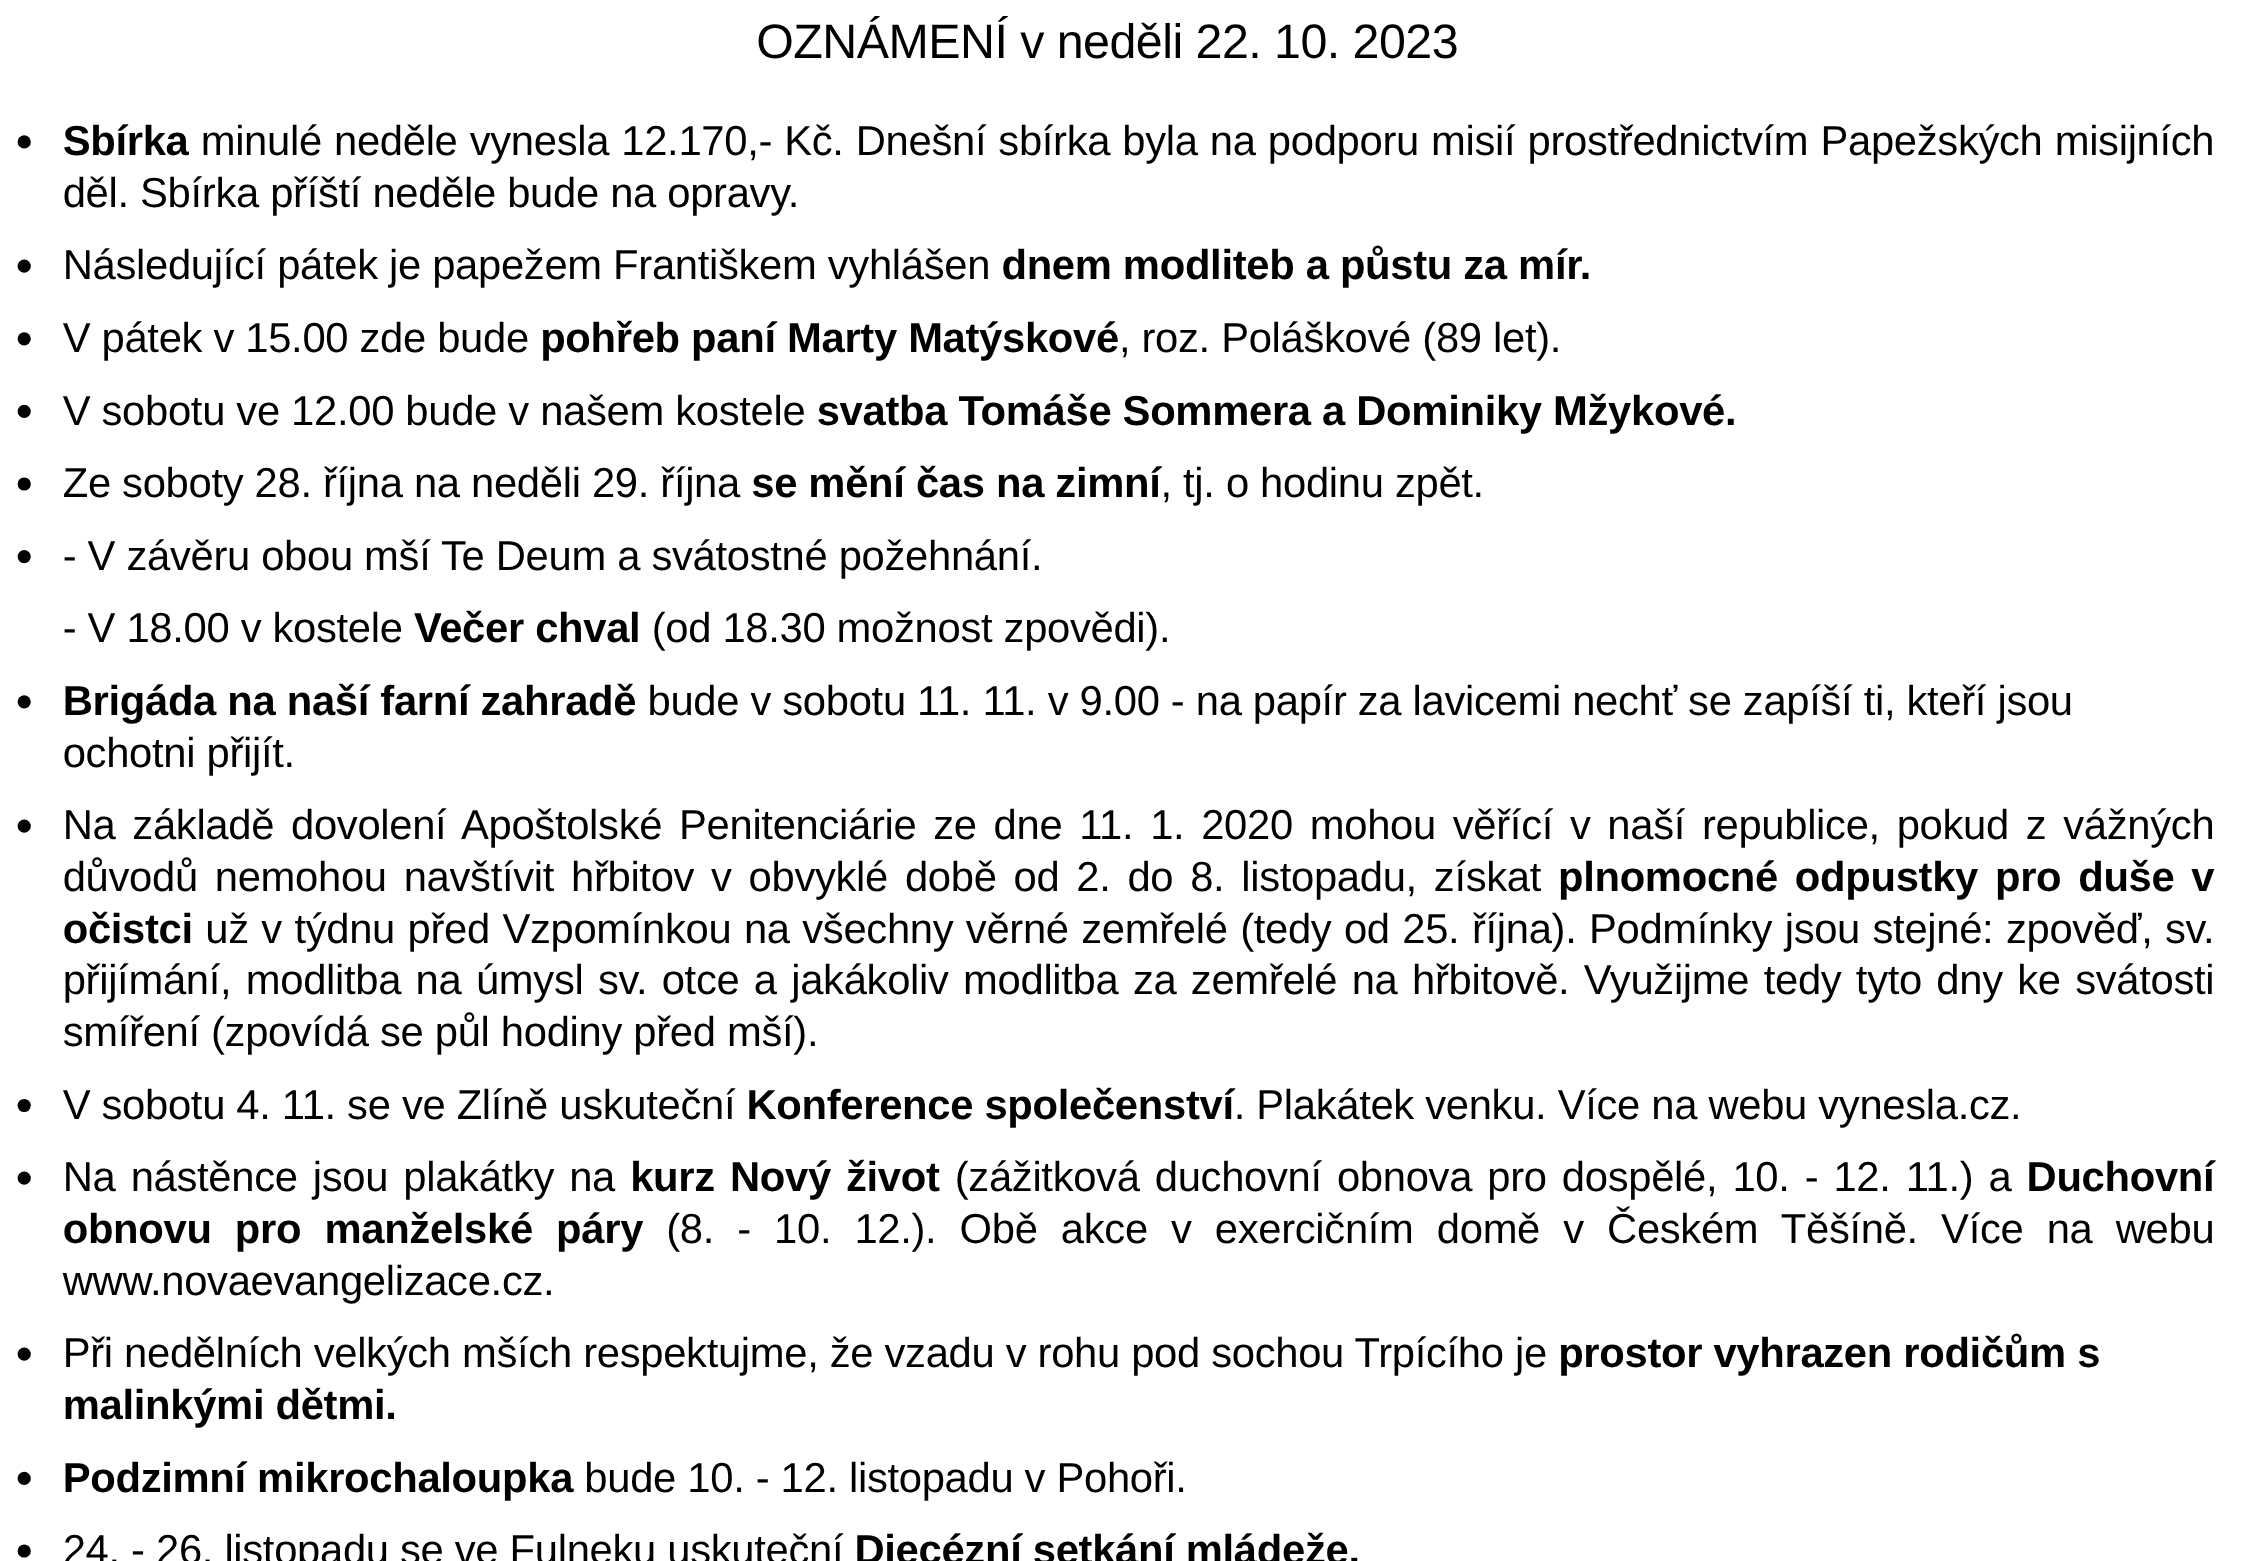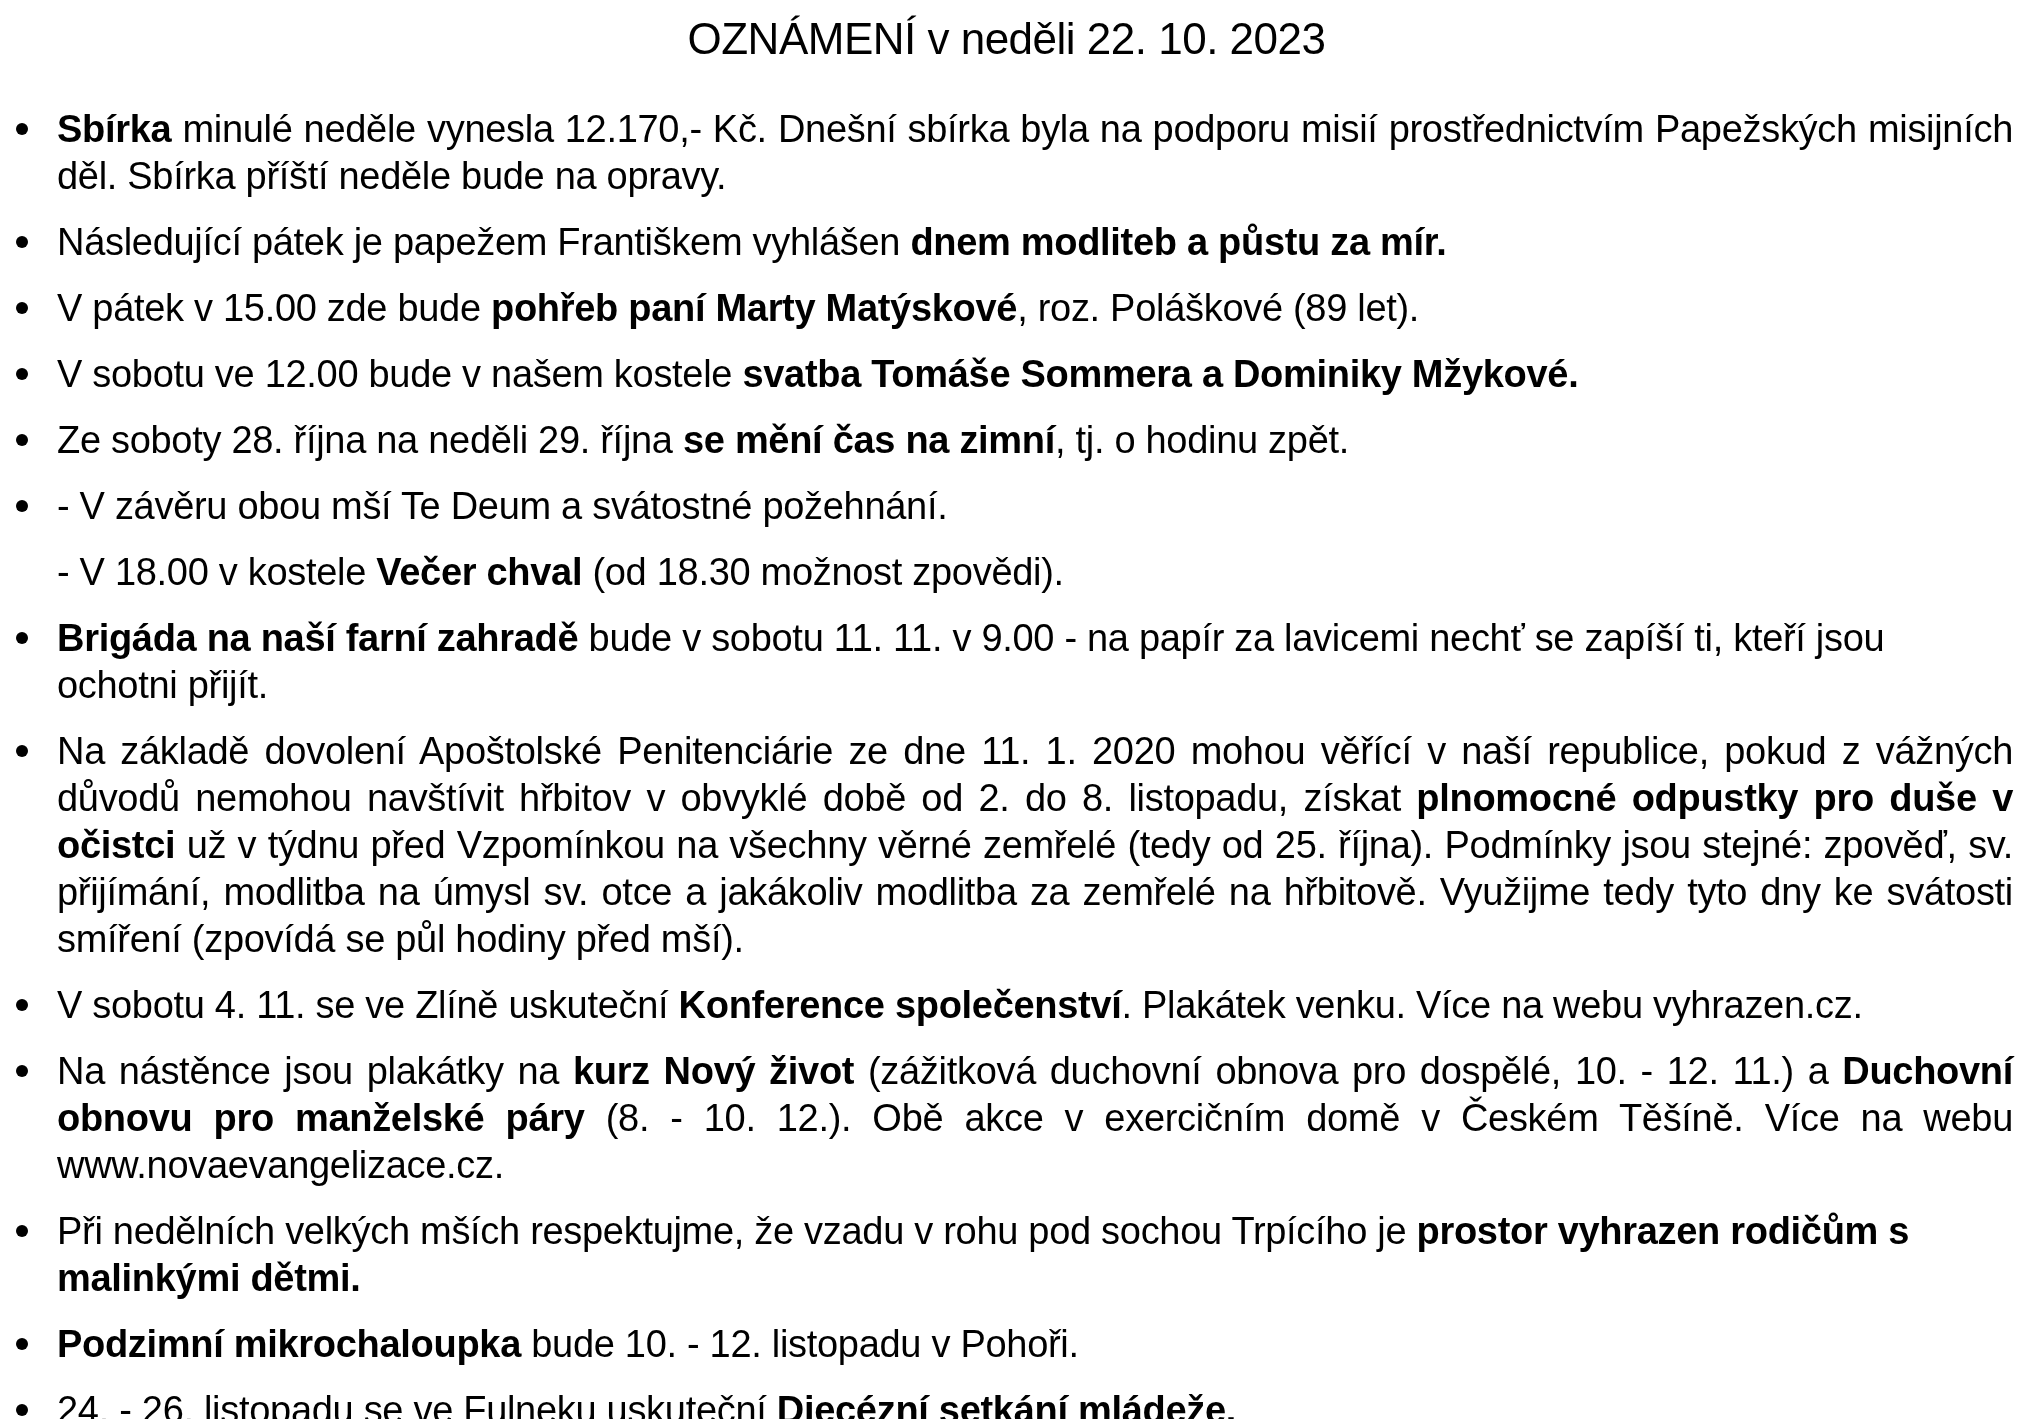--- a/index.html
+++ b/index.html
@@ -64,20 +64,20 @@
       <div class="item bullet justify"><span class="marker" style="background: rgb(0, 0, 0);"></span><span><strong>Sbírka</strong><span> minulé neděle vynesla 12.170,- Kč. Dnešní sbírka byla na podporu misií prostřednictvím Papežských misijních děl. Sbírka příští neděle bude na opravy.</span></span></div>
       <div class="item bullet"><span class="marker" style="background: rgb(0, 0, 0);"></span><span><span>Následující pátek je papežem Františkem vyhlášen </span><strong>dnem modliteb a půstu za mír.</strong></span></div>
       <div class="item bullet"><span class="marker" style="background: rgb(0, 0, 0);"></span><span><span>V pátek v 15.00 zde bude </span><strong>pohřeb paní Marty Matýskové</strong><span>, roz. Poláškové (89 let).</span></span></div>
       <div class="item bullet"><span class="marker" style="background: rgb(0, 0, 0);"></span><span><span>V sobotu ve 12.00 bude v našem kostele </span><strong>svatba Tomáše Sommera a Dominiky Mžykové.</strong></span></div>
       <div class="item bullet"><span class="marker" style="background: rgb(0, 0, 0);"></span><span><span>Ze soboty 28. října na neděli 29. října </span><strong>se mění čas na zimní</strong><span>, tj. o hodinu zpět.</span></span></div>
       <div class="item bullet"><span class="marker" style="background: rgb(0, 0, 0);"></span></div>
       <div class="item sub"><span><span>- V závěru obou mší Te Deum a svátostné požehnání.</span></span></div>
       <div class="item sub"><span><span>- V 18.00 v kostele </span><strong>Večer chval</strong><span> (od 18.30 možnost zpovědi).</span></span></div>
       <div class="item bullet"><span class="marker" style="background: rgb(0, 0, 0);"></span><span><strong>Brigáda na naší farní zahradě</strong><span> bude v sobotu 11. 11. v 9.00 - na papír za lavicemi nechť se zapíší ti, kteří jsou ochotni přijít.</span></span></div>
       <div class="item bullet justify"><span class="marker" style="background: rgb(0, 0, 0);"></span><span><span>Na základě dovolení Apoštolské Penitenciárie ze dne 11. 1. 2020 mohou věřící v naší republice, pokud z vážných důvodů nemohou navštívit hřbitov v obvyklé době od 2. do 8. listopadu, získat </span><strong>plnomocné odpustky pro duše v očistci</strong><span> už v týdnu před Vzpomínkou na všechny věrné zemřelé (tedy od 25. října). Podmínky jsou stejné: zpověď, sv. přijímání, modlitba na úmysl sv. otce a jakákoliv modlitba za zemřelé na hřbitově. Využijme tedy tyto dny ke svátosti smíření (zpovídá se půl hodiny před mší).</span></span></div>
-      <div class="item bullet"><span class="marker" style="background: rgb(0, 0, 0);"></span><span><span>V sobotu 4. 11. se ve Zlíně uskuteční </span><strong>Konference společenství</strong><span>. Plakátek venku. Více na webu vyhrazen.cz.</span></span></div>
+      <div class="item bullet"><span class="marker" style="background: rgb(0, 0, 0);"></span><span><span>V sobotu 4. 11. se ve Zlíně uskuteční </span><strong>Konference společenství</strong><span>. Plakátek venku. Více na webu vynesla.cz.</span></span></div>
       <div class="item bullet justify"><span class="marker" style="background: rgb(0, 0, 0);"></span><span><span>Na nástěnce jsou plakátky na </span><strong>kurz Nový život</strong><span> (zážitková duchovní obnova pro dospělé, 10. - 12. 11.) a </span><strong>Duchovní obnovu pro manželské páry</strong><span> (8. - 10. 12.). Obě akce v exercičním domě v Českém Těšíně. Více na webu www.novaevangelizace.cz.</span></span></div>
       <div class="item bullet"><span class="marker" style="background: rgb(0, 0, 0);"></span><span><span>Při nedělních velkých mších respektujme, že vzadu v rohu pod sochou Trpícího je </span><strong>prostor vyhrazen rodičům s malinkými dětmi.</strong></span></div>
       <div class="item bullet"><span class="marker" style="background: rgb(0, 0, 0);"></span><span><strong>Podzimní mikrochaloupka</strong><span> bude 10. - 12. listopadu v Pohoři.</span></span></div>
       <div class="item bullet"><span class="marker" style="background: rgb(0, 0, 0);"></span><span><span>24. - 26. listopadu se ve Fulneku uskuteční </span><strong>Diecézní setkání mládeže.</strong></span></div>
       <div class="item bullet"><span class="marker" style="background: rgb(0, 0, 0);"></span><span><span>Za lavicemi je k zakoupení </span><strong>Katolický týdeník,</strong><span> časopisy, knihy, kalendáře.</span></span></div>
     </div>
 </div>
 
 </body></html>

